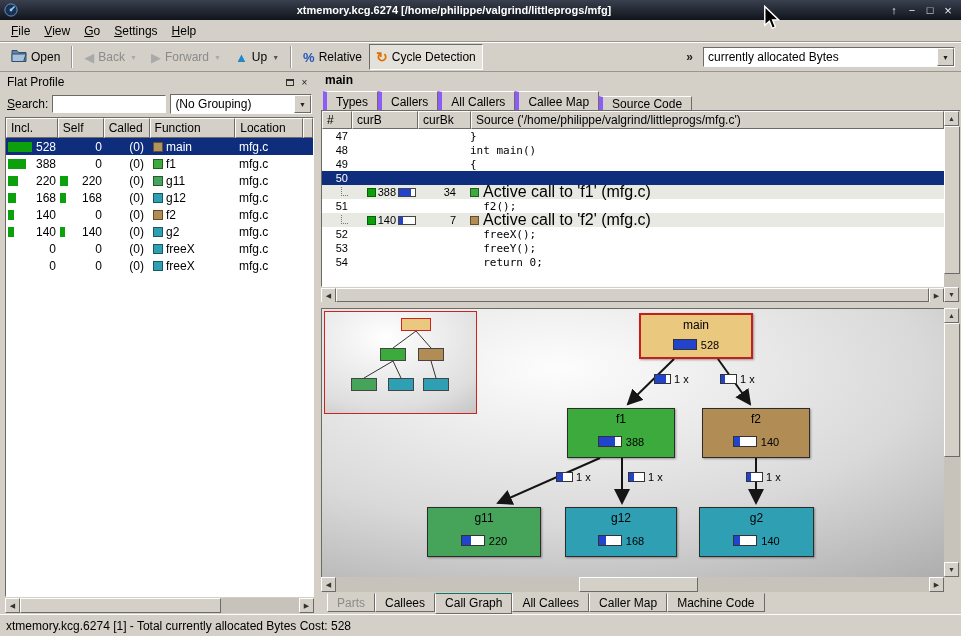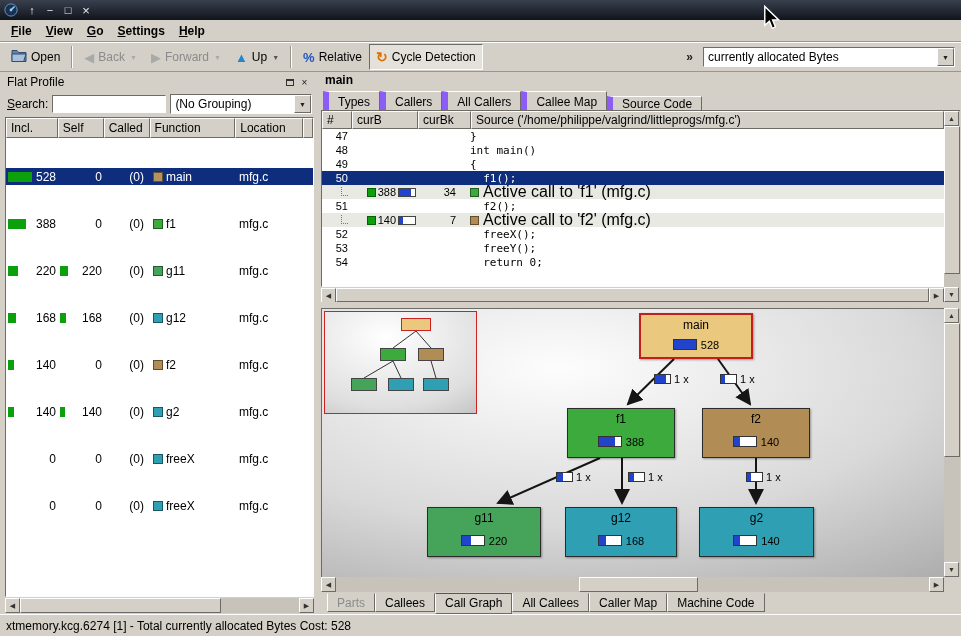--- a/index.html
+++ b/index.html
@@ -9,21 +9,21 @@
 
   
   .titlebar{height:20px;flex:0 0 auto;background:linear-gradient(180deg,#39404e,#10141c);display:flex;align-items:center;padding:0 4px;}
   .tb-icon{width:14px;height:14px;margin-right:5px;flex:0 0 auto;}
   .tb-title{flex:1;text-align:center;color:#fff;font-weight:bold;font-size:11px;white-space:nowrap;overflow:hidden;}
   .tb-btn{width:18px;height:16px;display:flex;align-items:center;justify-content:center;color:#e9e9e9;font-size:11px;cursor:default;}
   .tb-btn.close{font-size:13px;}
 
   
   .menubar{height:22px;flex:0 0 auto;background:#d4d0c8;border-bottom:1px solid #9a968f;display:flex;align-items:center;padding:0 4px;}
-  .menu-item{display:inline-block;padding:2px 7px;font-weight:bold;}
+  .menu-item{display:inline-block;padding:2px 7px;}
   .menu-item::first-letter{text-decoration:underline;}
 
   
   .toolbar{height:30px;flex:0 0 auto;background:#d4d0c8;border-top:1px solid #fff;border-bottom:1px solid #9a968f;display:flex;align-items:center;padding:0 4px;}
   .tbtn{display:flex;align-items:center;gap:4px;padding:3px 6px;height:26px;border:1px solid transparent;white-space:nowrap;}
   .tbtn.disabled{color:#8b8b8b;}
   .tbtn .arrow-ico{font-size:13px;line-height:1;}
   .tbtn .drop{font-size:7px;color:#555;margin-left:1px;}
   .tbtn.disabled .arrow-ico,.tbtn.disabled .drop{color:#a9a9a9;}
   .tbtn.pressed{border-top:1px solid #6e6a66;border-left:1px solid #6e6a66;border-right:1px solid #fdfdfd;border-bottom:1px solid #fdfdfd;background:#e4e1da;}
@@ -46,21 +46,21 @@
   .fp-header{height:18px;display:flex;align-items:center;padding:0 2px;}
   .fp-header .fp-title{flex:1;font-size:12px;}
   .fp-header .fp-title::first-letter{}
   .dockbtn{width:15px;height:14px;display:flex;align-items:center;justify-content:center;font-size:10px;color:#222;}
   .float-glyph{width:8px;height:7px;border:1px solid #333;border-top:2px solid #333;display:inline-block;}
   .fp-search{height:26px;display:flex;align-items:center;gap:4px;padding:0 2px;}
   .fp-search label{white-space:nowrap;}
   .fp-search label::first-letter{text-decoration:underline;}
   .fp-search input{width:114px;height:18px;border-top:1px solid #6e6a66;border-left:1px solid #6e6a66;border-right:1px solid #fdfdfd;border-bottom:1px solid #fdfdfd;background:#fff;font-family:"Liberation Sans",sans-serif;font-size:12px;padding:0 3px;outline:none;}
   .group-combo{flex:1;height:20px;}
-  .fp-table{flex:1;background:#fff;border-top:1px solid #6e6a66;border-left:1px solid #6e6a66;border-right:1px solid #fdfdfd;border-bottom:1px solid #fdfdfd;overflow:hidden;display:flex;flex-direction:column;gap:30px;}
+  .fp-table{flex:1;background:#fff;border-top:1px solid #6e6a66;border-left:1px solid #6e6a66;border-right:1px solid #fdfdfd;border-bottom:1px solid #fdfdfd;overflow:hidden;display:flex;flex-direction:column;}
   .fp-thead{display:flex;height:20px;flex:0 0 auto;}
   .hcell{background:#d4d0c8;border-top:1px solid #fdfdfd;border-left:1px solid #fdfdfd;border-right:1px solid #6e6a66;border-bottom:1px solid #6e6a66;padding:2px 4px 0 4px;font-size:12px;white-space:nowrap;overflow:hidden;}
   .fp-thead .hcell:nth-child(1){width:52px;}
   .fp-thead .hcell:nth-child(2){width:46px;}
   .fp-thead .hcell:nth-child(3){width:46px;}
   .fp-thead .hcell:nth-child(4){width:86px;}
   .fp-thead .hcell:nth-child(5){width:68px;}
   .fp-thead .hcell.fill{flex:1;}
   .fp-row{display:flex;height:17px;align-items:center;font-size:12px;}
   .fp-row.sel{background:#0e2d7d;color:#fff;}
@@ -82,21 +82,21 @@
   .splitter-v{width:4px;flex:0 0 auto;background:#d4d0c8;}
   .splitter-h{height:6px;flex:0 0 auto;background:#d4d0c8;}
 
   
   .right-panel{flex:1;min-width:0;display:flex;flex-direction:column;padding:0 1px;}
 
   
   .source-pane{height:230px;flex:0 0 auto;display:flex;flex-direction:column;}
   .sp-title{height:16px;font-weight:bold;padding:1px 4px 0 4px;}
   .sp-tabs{height:22px;display:flex;align-items:flex-end;padding-left:2px;}
-  .tab{background:#d4d0c8;border-top:1px solid #fdfdfd;border-left:6px solid #8b5cf6;border-right:1px solid #6e6a66;padding:3px 9px;font-size:12px;height:19px;white-space:nowrap;}
+  .tab{background:#d4d0c8;border-top:1px solid #fdfdfd;border-left:4px solid #8b5cf6;border-right:1px solid #6e6a66;padding:3px 9px;font-size:12px;height:19px;white-space:nowrap;}
   .tab.active{height:14px;padding-top:0;border-bottom:none;position:relative;z-index:2;}
   .sp-body{flex:1;display:flex;min-height:0;border-top:1px solid #6e6a66;}
   .src-col{flex:1;display:flex;flex-direction:column;min-width:0;}
   .src-table{flex:1;background:#fff;border-left:1px solid #6e6a66;border-bottom:1px solid #fdfdfd;overflow:hidden;display:flex;flex-direction:column;}
   .src-thead{display:flex;height:18px;flex:0 0 auto;}
   .src-thead .hcell{padding-top:1px;}
   .src-thead .hcell:nth-child(1){width:30px;}
   .src-thead .hcell:nth-child(2){width:66px;}
   .src-thead .hcell:nth-child(3){width:53px;}
   .src-thead .hcell:nth-child(4){flex:1;}
@@ -155,20 +155,21 @@
 <div class="window">
 
   <div class="titlebar">
     <span class="tb-icon">
       <svg width="14" height="14" viewBox="0 0 16 16">
           <circle cx="8" cy="8" r="7" fill="#1c2f4f" stroke="#6fa0d0"></circle>
           <path d="M8 8 L12 4" stroke="#7fd0ff" stroke-width="2"></path>
           <circle cx="8" cy="8" r="1.6" fill="#7fd0ff"></circle>
         </svg>
     </span>
+    <span class="tb-title">xtmemory.kcg.6274 [/home/philippe/valgrind/littleprogs/mfg]</span>
     <span class="tb-btn">↑</span>
     <span class="tb-btn">−</span>
     <span class="tb-btn">□</span>
     <span class="tb-btn close">×</span>
   </div>
 
   <div class="menubar">
     <span class="menu-item">File</span>
     <span class="menu-item">View</span>
     <span class="menu-item">Go</span>
@@ -453,21 +454,20 @@
               <div class="src-row">
                 <span class="s-num">49</span>
                   <span class="s-curb"></span>
                   <span class="s-curbk"></span>
                   <span class="s-code">{</span>
               </div>
               <div class="src-row sel">
                 <span class="s-num">50</span>
                   <span class="s-curb"></span>
                   <span class="s-curbk"></span>
-                  <span class="s-code">  f1();</span>
               </div>
               <div class="src-row call">
                 <span class="s-num"><span class="branch"></span></span>
                 <span class="s-curb">
                     <span class="mini-green"></span>
                     <span>388</span>
                     <span class="bluebar">
                       <span class="fill" style="width: 74%;"></span>
                     </span>
                   </span>

